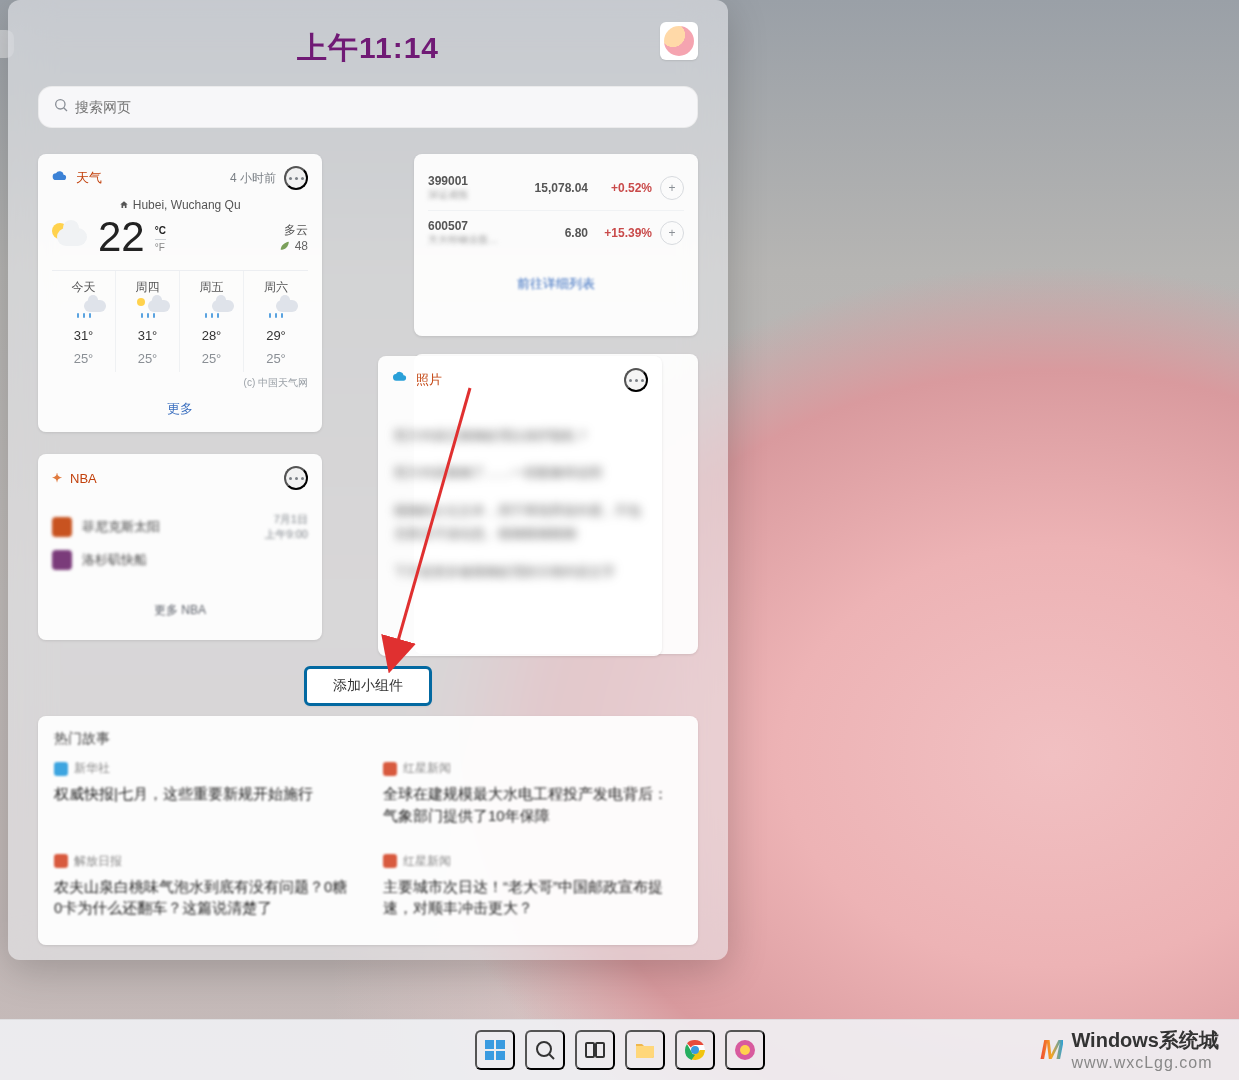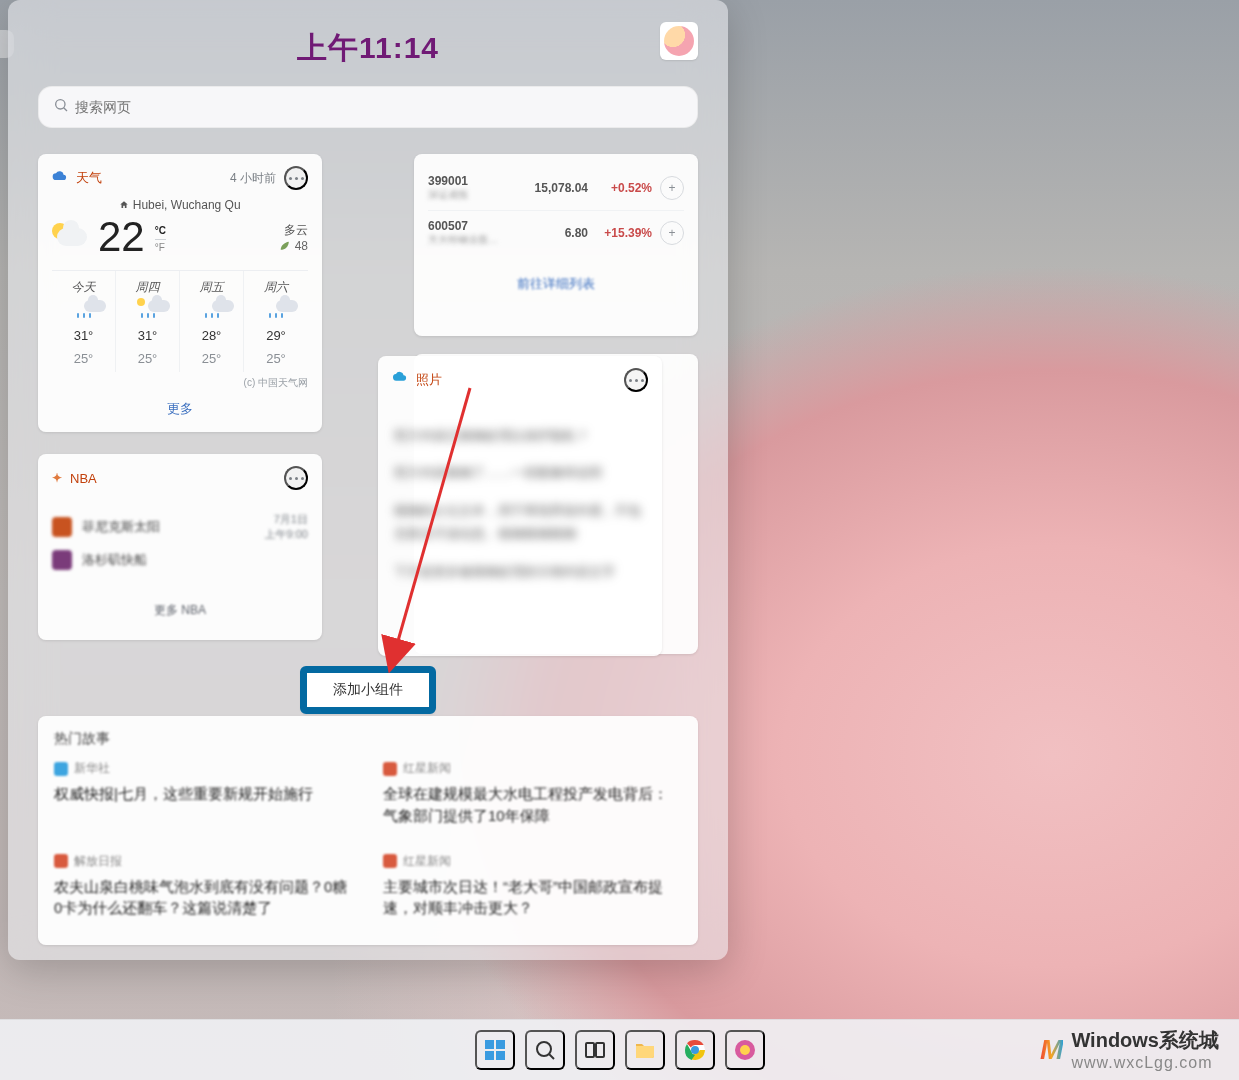--- a/index.html
+++ b/index.html
@@ -127,21 +127,21 @@
   .forecast {
     display: grid; grid-template-columns: repeat(4,1fr);
     border-top: 1px solid #eceef1; margin-top: 12px;
   }
   .fday {
     text-align: center; font-size: 12px; color:#6a6f75;
     padding: 8px 0 6px;
     border-right: 1px solid #eff1f3;
   }
   .fday:last-child{border-right:none;}
-  .fday .nm{ color:#555;font-style:italic; }
+  .fday .nm{ color:#555; }
   .fday .ic{ height:24px; display:flex;align-items:center;justify-content:center;}
   .fday .hi,.fday .lo{ font-size:13px; color:#333;margin-top:8px;}
   .fday .lo{ color:#8a8f95;}
   .rain { position:relative; width:22px;height:16px;}
   .rain .c{width:22px;height:12px;background:#dfe3ea;border-radius:10px;position:absolute;top:0;}
   .rain .c::before{content:'';position:absolute;left:4px;top:-5px;width:10px;height:10px;border-radius:50%;background:#dfe3ea;}
   .rain .d{position:absolute;bottom:-2px;left:4px;width:2px;height:5px;background:#5aa3e0;border-radius:1px;box-shadow:6px 0 #5aa3e0,12px 0 #5aa3e0;}
   .sunrain .sun{position:absolute;left:0;top:-2px;width:8px;height:8px;border-radius:50%;background:#ffd24d;}
 
   .weather .credit { text-align:right; font-size:10px; color:#9aa0a7; margin-top:4px;}
@@ -167,21 +167,21 @@
   .nba .more-link{ text-align:center;color:#5a5f68;font-size:12px;margin-top:18px;filter:blur(1px);}
 
   
   .photos .body{ filter: blur(5px); padding: 10px 2px; color:#555; font-size:13px; line-height:1.8;}
   .photos .body p{margin:14px 0;}
   .photos { min-height: 300px; margin-left: 40px;}
 
   
   .add-widget-wrap{ grid-column: 1 / span 2; display:flex; justify-content:center; margin: 6px 0 14px;}
   .add-widget-btn{
-    background:#fff; border:7px solid #0369a1; border-radius:6px;
+    background:#fff; border:3px solid #0369a1; border-radius:6px;
     padding: 8px 26px; font-size:14px; color:#333;
     box-shadow: 0 1px 2px rgba(0,0,0,0.05);
   }
 
   
   .feed{
     grid-column: 1 / span 2;
     background: rgba(255,255,255,0.92);
     border-radius: 8px;
     padding: 14px 16px 26px;

